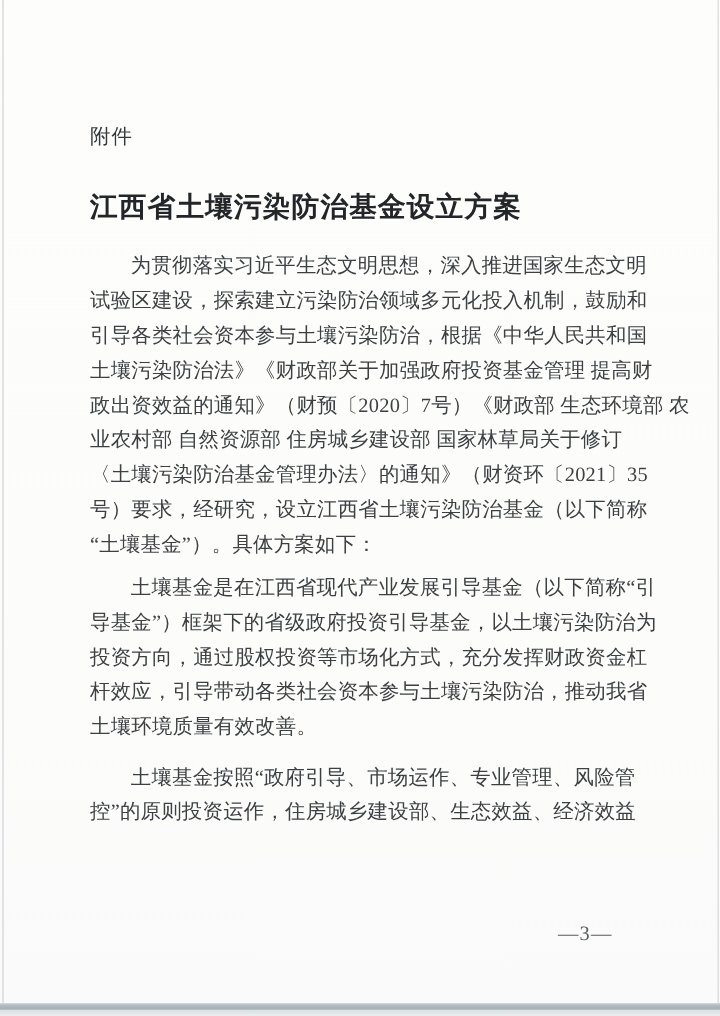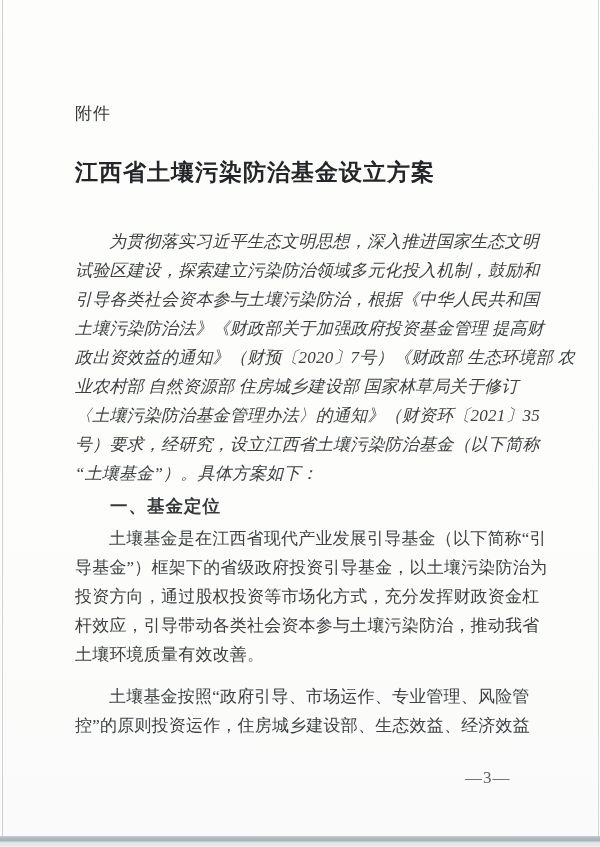--- a/index.html
+++ b/index.html
@@ -41,21 +41,21 @@
   }
   .para {
     margin: 0;
     white-space: pre-line;
     text-indent: 2em;
     font-size: 17px;
     line-height: 29px;
     color: #3d3f42;
     letter-spacing: 0.2px;
   }
-  .para-intro { margin-top: 38px; font-style: italic; }
+  .para-intro { margin-top: 18px; }
   .para-position { margin-top: 7px; }
   .para-principles { margin-top: 13px; }
   .section-heading {
     margin: 8px 0 0 0;
     text-indent: 2em;
     font-family: "Liberation Sans", "DejaVu Sans", sans-serif;
     font-weight: 600;
     font-size: 17.5px;
     line-height: 21px;
     color: #36383b;
@@ -106,21 +106,20 @@
     <h1 class="doc-title">江西省土壤污染防治基金设立方案</h1>
     <p class="para para-intro">为贯彻落实习近平生态文明思想，深入推进国家生态文明
 试验区建设，探索建立污染防治领域多元化投入机制，鼓励和
 引导各类社会资本参与土壤污染防治，根据《中华人民共和国
 土壤污染防治法》《财政部关于加强政府投资基金管理 提高财
 政出资效益的通知》（财预〔2020〕7号）《财政部 生态环境部 农
 业农村部 自然资源部 住房城乡建设部 国家林草局关于修订
 〈土壤污染防治基金管理办法〉的通知》（财资环〔2021〕35
 号）要求，经研究，设立江西省土壤污染防治基金（以下简称
 “土壤基金”）。具体方案如下：</p>
-    <h2 class="section-heading">一、基金定位</h2>
     <p class="para para-position">土壤基金是在江西省现代产业发展引导基金（以下简称“引
 导基金”）框架下的省级政府投资引导基金，以土壤污染防治为
 投资方向，通过股权投资等市场化方式，充分发挥财政资金杠
 杆效应，引导带动各类社会资本参与土壤污染防治，推动我省
 土壤环境质量有效改善。</p>
     <p class="para para-principles">土壤基金按照“政府引导、市场运作、专业管理、风险管
 控”的原则投资运作，住房城乡建设部、生态效益、经济效益</p>
   </div>
 
   <div class="page-number">—3—</div>

